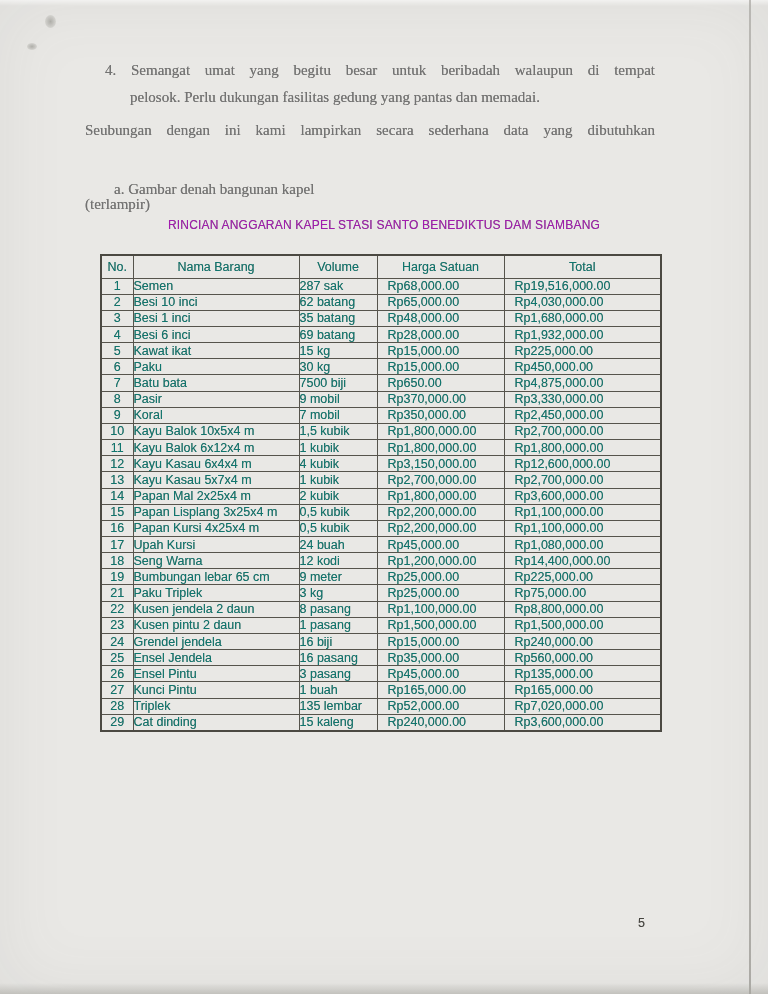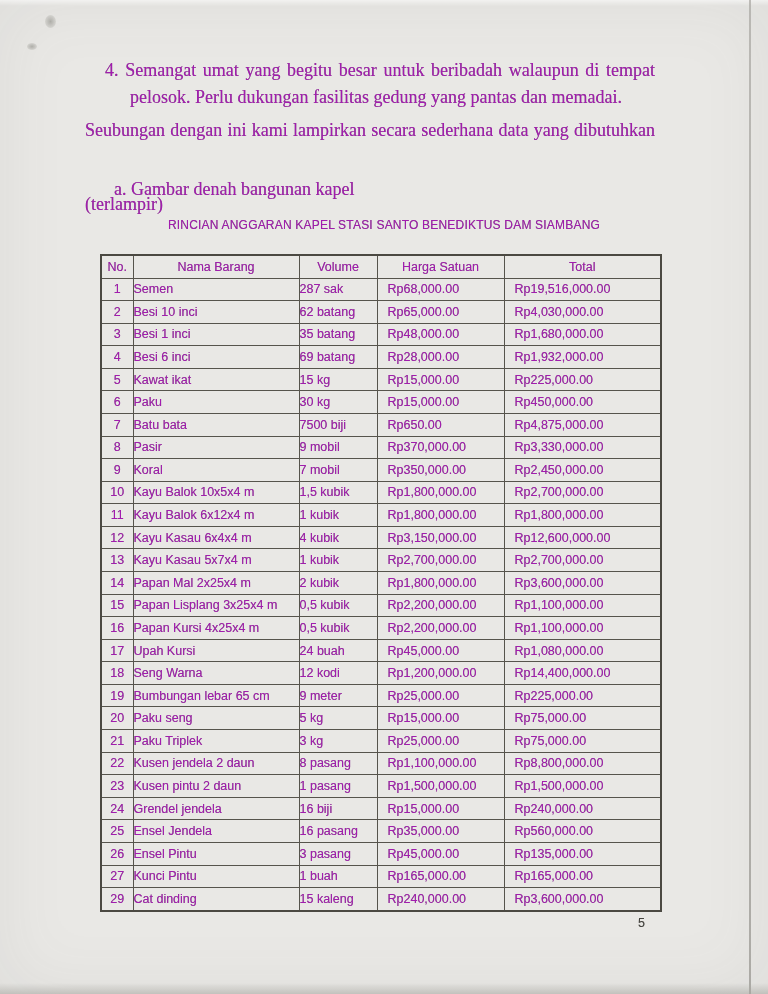--- a/index.html
+++ b/index.html
@@ -16,36 +16,36 @@
   .bottom-shade { position:absolute; left:0; bottom:0; width:768px; height:11px;
     background:linear-gradient(to bottom, rgba(176,175,169,0), rgba(168,167,161,.55)); }
   .top-shade { position:absolute; left:0; top:0; width:768px; height:6px;
     background:linear-gradient(to bottom, rgba(255,255,255,.55), rgba(255,255,255,0)); }
   .speckle { position:absolute; border-radius:50%;
     background:radial-gradient(rgba(130,129,122,.55), rgba(130,129,122,0)); filter:blur(.6px); }
   .speckle.s1 { left:45px; top:15px; width:11px; height:13px; }
   .speckle.s2 { left:27px; top:43px; width:10px; height:7px; }
 
   
-  .serif { font-family:"Liberation Serif", serif; font-size:18px; color:#a21caf;
+  .serif { font-family:"Liberation Serif", serif; font-size:15px; color:#737373;
            text-shadow:0 0 .5px rgba(52,51,46,.55); position:absolute; line-height:20px; }
   .p4-l1  { left:105px; top:60px;  width:550px; text-align:justify; text-align-last:justify; }
   .p4-l2  { left:130px; top:87px; }
   .intro-l1 { left:85px; top:120px; width:570px; text-align:justify; text-align-last:justify; }
   .intro-l2 { left:85px; top:146px;margin-top:48px; }
   .item-a { left:114px; top:179px; }
 
   .table-title { position:absolute; left:0; top:218px; width:768px; text-align:center;
     font-size:12px; letter-spacing:.2px; color:#a21caf;
     text-shadow:0 0 .4px rgba(58,57,53,.6); }
 
   
-  table.budget { position:absolute; left:100px; top:254px; width:560px; height:658px;
+  table.budget { position:absolute; left:100px; top:254px; width:560px; height:478px;
     border-collapse:collapse; table-layout:fixed;
-    font-size:12.5px; color:#a21caf; text-shadow:0 0 .4px rgba(59,58,53,.55); }
+    font-size:12.5px; color:#0f766e; text-shadow:0 0 .4px rgba(59,58,53,.55); }
   table.budget th, table.budget td { border:1px solid #56544c; padding:0; overflow:hidden;
     white-space:nowrap; }
   table.budget { border:2px solid #4b4942; }
   table.budget thead tr { height:23px; }
   table.budget th { font-weight:400; text-align:center; }
   td.c-no  { text-align:center; }
   td.c-nama, td.c-vol { padding-left:7px;margin-left:31px; }
   .money { display:flex; justify-content:flex-start; padding:0 9px 0 10px; }
   .page-num { position:absolute; left:638px; top:916px; font-size:12.5px; color:#45443f;
     text-shadow:0 0 .4px rgba(69,68,63,.5); }
@@ -422,37 +422,20 @@
         </div>
       </td>
       <td>
         <div class="money">
           <span class="c-rp">Rp</span>
           <span class="c-total">225,000.00</span>
         </div>
       </td>
     </tr>
 
-    <tr>
-      <td class="c-no">20</td>
-      <td class="c-nama">Paku seng</td>
-      <td class="c-vol">5 kg</td>
-      <td>
-        <div class="money">
-          <span class="c-rp">Rp</span>
-          <span class="c-harga">15,000.00</span>
-        </div>
-      </td>
-      <td>
-        <div class="money">
-          <span class="c-rp">Rp</span>
-          <span class="c-total">75,000.00</span>
-        </div>
-      </td>
-    </tr>
 
     <tr>
       <td class="c-no">21</td>
       <td class="c-nama">Paku Triplek</td>
       <td class="c-vol">3 kg</td>
       <td>
         <div class="money">
           <span class="c-rp">Rp</span>
           <span class="c-harga">25,000.00</span>
         </div>
@@ -566,20 +549,37 @@
         </div>
       </td>
       <td>
         <div class="money">
           <span class="c-rp">Rp</span>
           <span class="c-total">165,000.00</span>
         </div>
       </td>
     </tr>
 
+    <tr>
+      <td class="c-no">28</td>
+      <td class="c-nama">Triplek</td>
+      <td class="c-vol">135 lembar</td>
+      <td>
+        <div class="money">
+          <span class="c-rp">Rp</span>
+          <span class="c-harga">52,000.00</span>
+        </div>
+      </td>
+      <td>
+        <div class="money">
+          <span class="c-rp">Rp</span>
+          <span class="c-total">7,020,000.00</span>
+        </div>
+      </td>
+    </tr>
 
     <tr>
       <td class="c-no">29</td>
       <td class="c-nama">Cat dinding</td>
       <td class="c-vol">15 kaleng</td>
       <td>
         <div class="money">
           <span class="c-rp">Rp</span>
           <span class="c-harga">240,000.00</span>
         </div>

